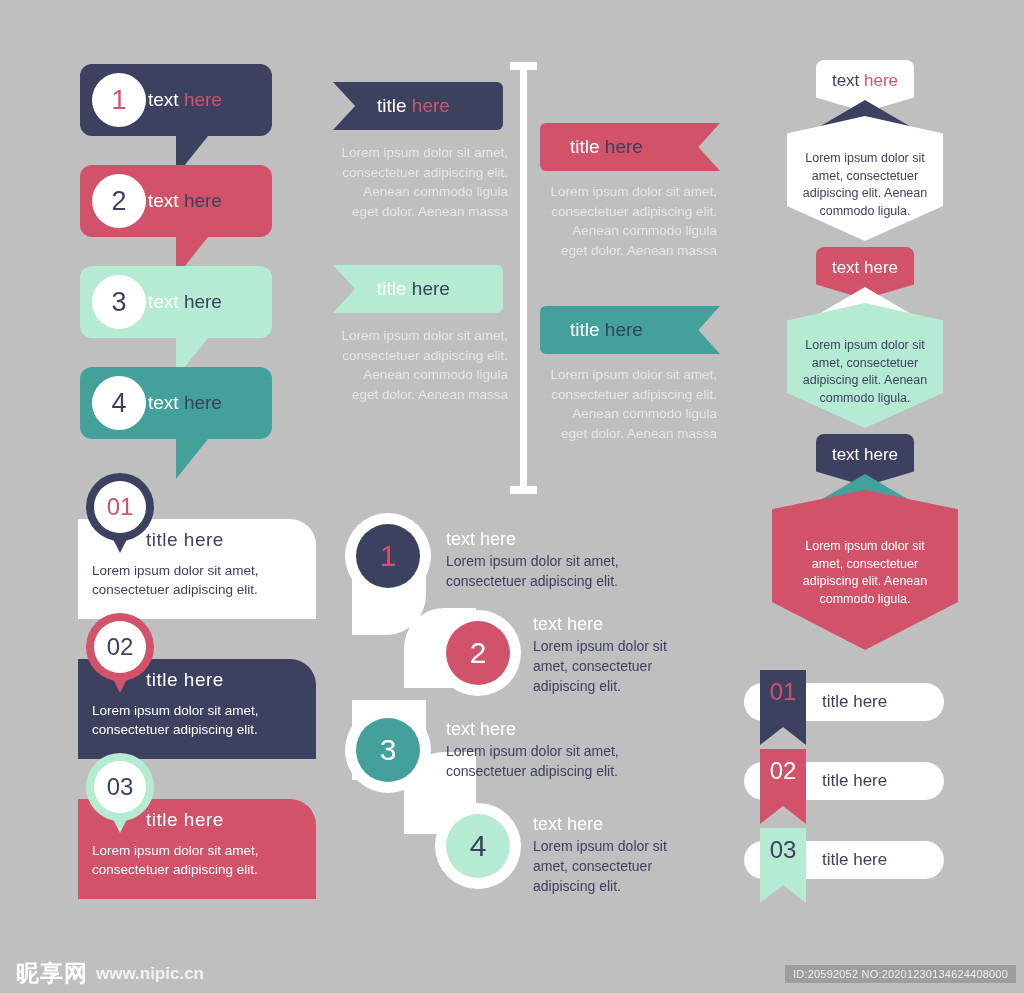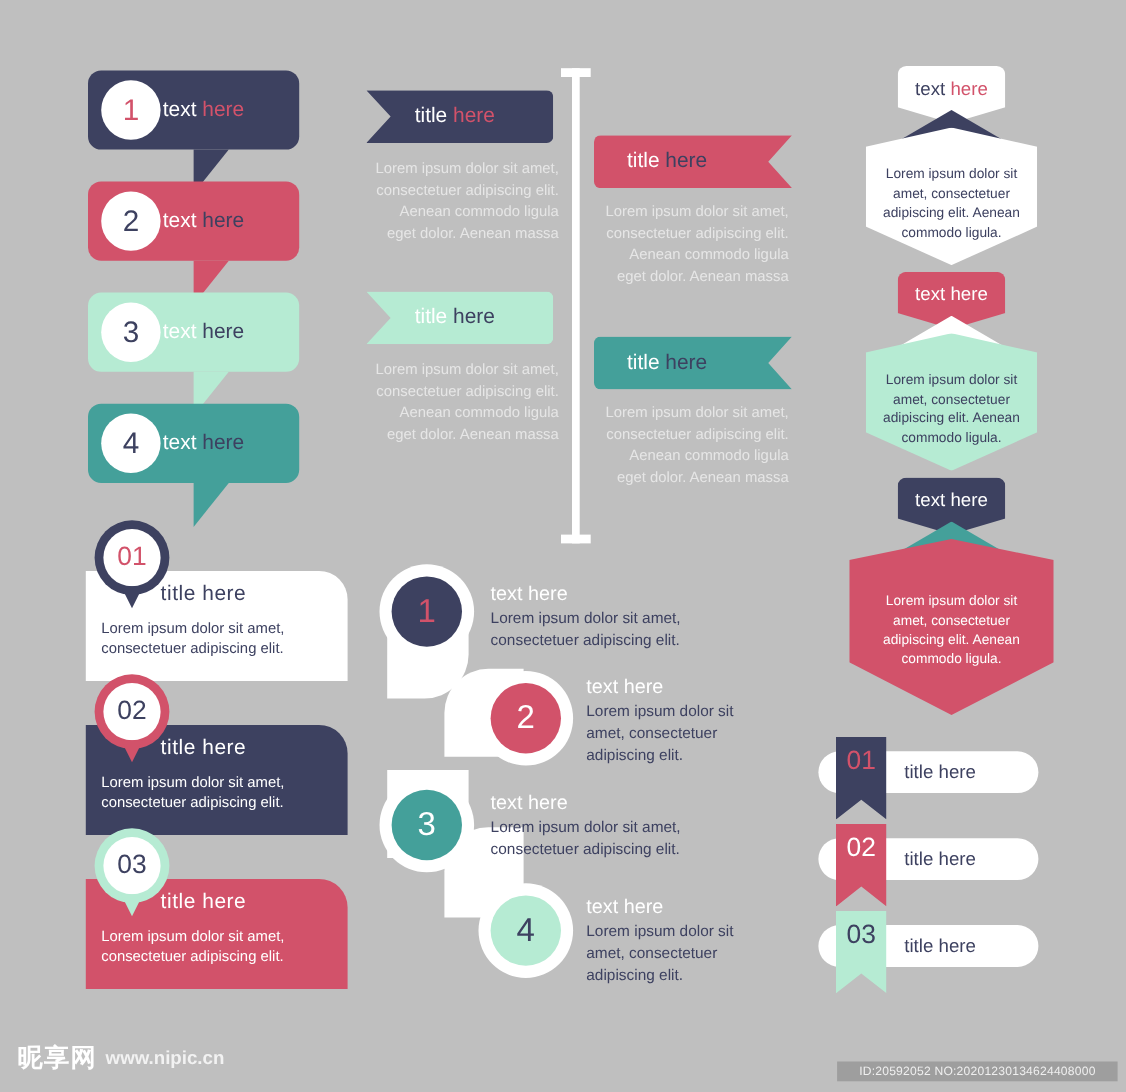--- a/index.html
+++ b/index.html
@@ -112,25 +112,25 @@
 
   
   .bmrow{position:absolute;height:38px;}
   .bmpill{position:absolute;left:0;top:0;width:200px;height:38px;border-radius:19px;background:#fff;}
   .bmpill .t{position:absolute;left:78px;top:0;height:38px;line-height:38px;font-size:17px;color:#3d4160;}
   .bmflag{position:absolute;left:16px;top:-13px;width:46px;height:75px;}
   .bmflag .sh{position:absolute;inset:0;clip-path:polygon(0 0,100% 0,100% 100%,50% 76%,0 100%);}
   .bmflag .n{position:absolute;left:0;right:0;top:8px;text-align:center;font-size:24px;}
 
   
-  .wm{position:absolute;left:16px;bottom:16px;display:flex;align-items:center;gap:8px;}
+  .wm{position:absolute;left:16px;bottom:4px;display:flex;align-items:center;gap:8px;}
   .wm .cjk{font-family:"DejaVu Sans", sans-serif;font-size:23px;font-weight:bold;color:#fff;letter-spacing:1px;}
   .wm .url{font-size:17px;color:#f2f2f2;font-weight:bold;}
   .idbox{position:absolute;right:8px;bottom:10px;background:#9e9e9e;color:#efefef;
-    font-size:11px;padding:3px 20px;letter-spacing:.2px;}
+    font-size:11px;padding:3px 8px;letter-spacing:.2px;}
 </style>
 </head>
 <body>
 
 <div class="stage">
 
   <div class="abs" style="left:0;top:0;">
 
     <div class="bub bub1" style="left:80px;top:64px;">
       <div class="circ"><span class="pink">1</span></div>

